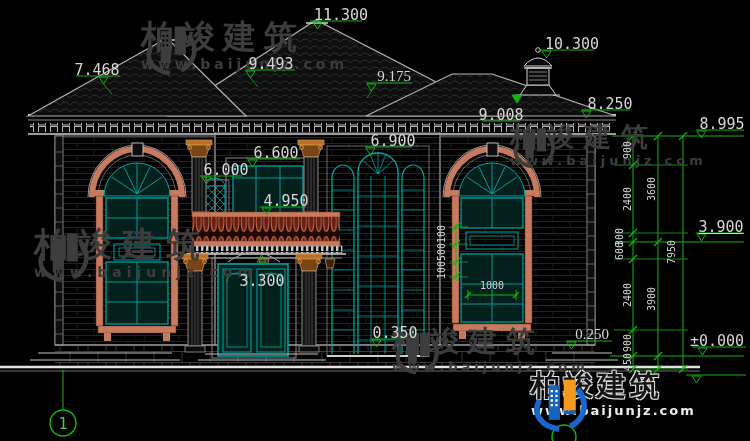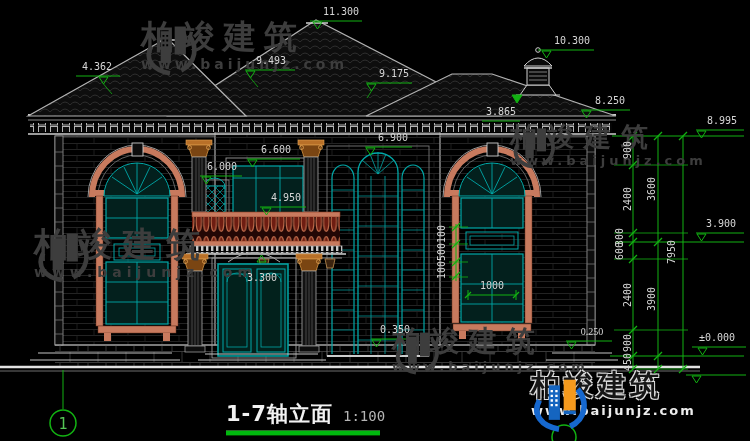--- a/index.html
+++ b/index.html
@@ -1,20 +1,20 @@
 <!DOCTYPE html>
 <html><head>
 <meta charset="utf-8">
 <style>
   html,body{margin:0;padding:0;background:#000;}
   .stage{position:relative;width:750px;height:441px;background:#000;overflow:hidden;
          font-family:"DejaVu Sans Mono","Liberation Mono",monospace;}
   .stage svg{position:absolute;left:0;top:0;z-index:10;}
   
-  .lvl{position:absolute;transform:translateX(-50%);font-size:10px;color:#d6d6d6;
+  .lvl{position:absolute;transform:translateX(-50%);font-size:15px;color:#d6d6d6;
        white-space:nowrap;z-index:30;letter-spacing:0px;}
   .hdim{position:absolute;transform:translateX(-50%);font-size:10px;color:#d6d6d6;z-index:30;}
   .rot{position:absolute;transform:translate(-50%,-50%) rotate(-90deg);font-size:10px;
        color:#d6d6d6;z-index:30;white-space:nowrap;}
   
   .wm{position:absolute;display:flex;align-items:flex-start;gap:6px;z-index:20;
       color:#3d3d3d;pointer-events:none;}
   .wm-cn{font-family:"DejaVu Sans","Liberation Sans",sans-serif;font-weight:bold;line-height:1;}
   .wm-url{font-family:"DejaVu Sans","Liberation Sans",sans-serif;font-weight:bold;line-height:1;margin-top:4px;}
   
@@ -328,31 +328,31 @@
     <rect x="35" y="7" width="12" height="30" fill="#3d3d3d"></rect>
   </svg>
   <div>
     <div class="wm-cn" style="font-size:29px;letter-spacing:9px;">柏竣建筑</div>
     <div class="wm-url" style="font-size:13px;letter-spacing:4px;">www.baijunjz.com</div>
   </div>
 </div>
 
 <span class="lvl" style="left:341px;top:6px;">11.300</span>
 <span class="lvl" style="left:572px;top:35px;">10.300</span>
-<span class="lvl" style="left:97px;top:61px;">4.362</span>
+<span class="lvl" style="left:97px;top:61px;">7.468</span>
 <span class="lvl" style="left:271px;top:55px;text-align:center;">9.493</span>
-<span class="lvl" style="left:394px;top:68px;">9.175</span>
-<span class="lvl" style="left:501px;top:106px;">3.865</span>
+<span class="lvl" style="left:394px;top:68px;font-family:Liberation Serif, serif;">9.175</span>
+<span class="lvl" style="left:501px;top:106px;">9.008</span>
 <span class="lvl" style="left:610px;top:95px;">8.250</span>
 <span class="lvl" style="left:722px;top:115px;">8.995</span>
 <span class="lvl" style="left:393px;top:132px;">6.900</span>
 <span class="lvl" style="left:276px;top:144px;">6.600</span>
-<span class="lvl" style="left:222px;top:161px;">6.000</span>
+<span class="lvl" style="left:222px;top:161px;padding-left:8px;">6.000</span>
 <span class="lvl" style="left:286px;top:192px;">4.950</span>
-<span class="lvl" style="left:721px;top:218px;">3.900</span>
+<span class="lvl" style="left:721px;top:218px;text-decoration:underline;">3.900</span>
 <span class="lvl" style="left:262px;top:272px;">3.300</span>
 <span class="lvl" style="left:395px;top:324px;">0.350</span>
 <span class="lvl" style="left:592px;top:326px;font-family:Liberation Serif, serif;">0.250</span>
 <span class="lvl" style="left:717px;top:332px;">±0.000</span>
 
 <span class="hdim" style="left:492px;top:280px;">1000</span>
 
 <span class="rot" style="left:441px;top:234px;">100</span>
 <span class="rot" style="left:441px;top:252px;">500</span>
 <span class="rot" style="left:441px;top:270px;">100</span>
@@ -363,24 +363,20 @@
 <span class="rot" style="left:619px;top:251px;">600</span>
 <span class="rot" style="left:627px;top:295px;">2400</span>
 <span class="rot" style="left:627px;top:343px;">900</span>
 <span class="rot" style="left:627px;top:362px;">450</span>
 <span class="rot" style="left:651px;top:189px;">3600</span>
 <span class="rot" style="left:651px;top:299px;">3900</span>
 <span class="rot" style="left:671px;top:252px;">7950</span>
 
 <span class="axis-num" style="left:63px;top:424px;">1</span>
 
-<div class="titleblock">
-  <span class="title-cn">1-7轴立面</span><span class="title-scale">1:100</span>
-  <div class="title-bar"></div>
-</div>
 
 <div class="brand">
   <svg width="56" height="66" viewBox="0 0 60 66">
     <path d="M30,60 C11,57 1,44 9,29 M50,17 C61,30 59,49 42,57" stroke="#1668cf" stroke-width="6" fill="none"></path>
     <rect x="19" y="13" width="12" height="37" fill="#1565c0"></rect>
     <rect x="35" y="7" width="13" height="33" fill="#f59a1d"></rect>
     <path d="M21,18h2.5v2.5H21z M26,18h2.5v2.5H26z M21,23h2.5v2.5H21z M26,23h2.5v2.5H26z M21,28h2.5v2.5H21z M26,28h2.5v2.5H26z M21,33h2.5v2.5H21z M26,33h2.5v2.5H26z" fill="#ffffff"></path>
     <path d="M35,40 h13 v4 h-13 z" fill="#1565c0"></path>
   </svg>
   <div>

